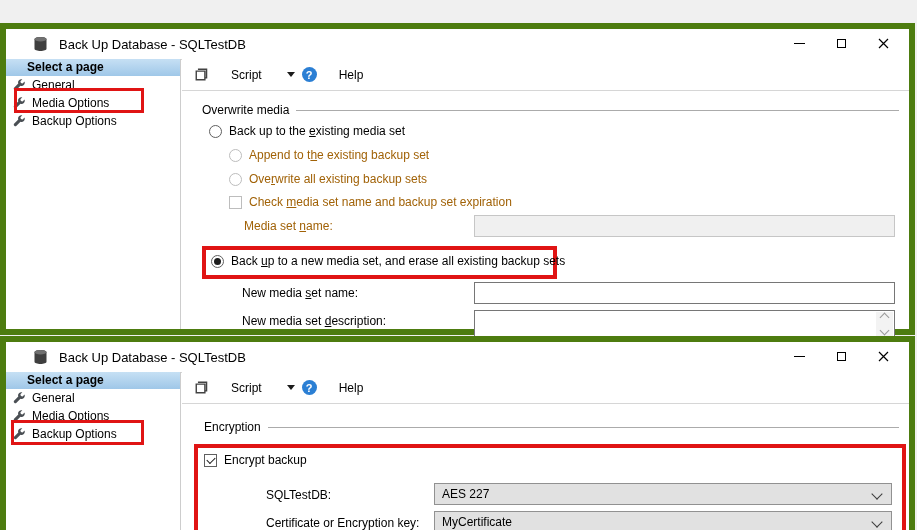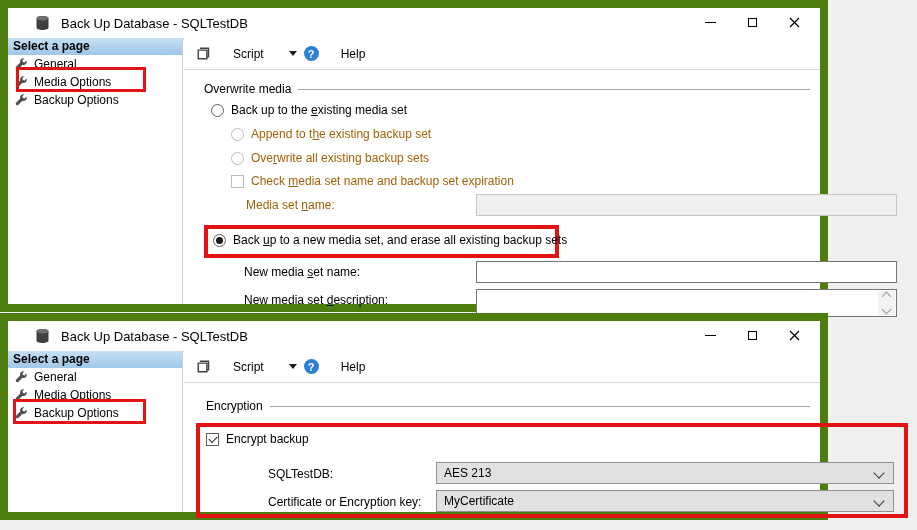--- a/index.html
+++ b/index.html
@@ -1,30 +1,30 @@
 <!DOCTYPE html>
 <html><head>
 <meta charset="utf-8">
 <style>
   html,body{margin:0;padding:0;}
   .stage{position:relative;width:917px;height:530px;background:#f0f0f0;overflow:hidden;
          font-family:"Liberation Sans",sans-serif;color:#000;}
-  .window{position:absolute;left:0;width:828px;border:8px solid #4d7c0f;background:#fff;box-sizing:border-box;}
+  .window{position:absolute;left:0;width:915px;border:6px solid #4d7c0f;background:#fff;box-sizing:border-box;margin-top:23px;}
   
   .titlebar{position:relative;height:30px;background:#fff;border-bottom:1px solid #d6d6d6;}
   .titlebar .db-ic{position:absolute;left:26px;top:7px;width:17px;height:16px;}
   .titlebar .title{position:absolute;left:53px;top:8px;font-size:13px;white-space:nowrap;}
   .win-controls{position:absolute;right:14px;top:0;height:29px;display:flex;gap:18px;align-items:center;}
   .wbtn{width:24px;height:29px;display:flex;align-items:center;justify-content:center;cursor:default;}
   .glyph-min{width:11px;height:0;border-top:1px solid #000;}
   .glyph-max{width:9px;height:9px;border:1px solid #000;box-sizing:border-box;}
   
   .sidebar{position:absolute;left:0;top:30px;bottom:0;width:175px;background:#fff;border-right:1px solid #cdcdcd;box-sizing:border-box;}
   .side-header{height:17px;background:linear-gradient(#c6e0f4,#9fc7e8);font-weight:bold;font-size:12px;
-               padding:1px 0 0 5px;box-sizing:border-box;white-space:nowrap;}
+               padding:1px 0 0 21px;box-sizing:border-box;white-space:nowrap;}
   .side-item{position:absolute;left:0;width:100%;height:18px;display:flex;align-items:center;gap:6px;
              padding-left:7px;box-sizing:border-box;font-size:12px;cursor:default;}
   .side-item svg{flex:none;}
   
   .toolbar{position:absolute;left:176px;top:30px;right:0;height:32px;background:#fff;border-bottom:1px solid #d6d6d6;
            display:flex;align-items:center;padding-left:12px;gap:7px;box-sizing:border-box;}
   .tool-btn{display:flex;align-items:center;gap:22px;font-size:12px;cursor:default;}
   .caret{width:0;height:0;border-left:4px solid transparent;border-right:4px solid transparent;border-top:5px solid #1b1b1b;margin-left:3px;}
   .help-ic{width:15px;height:15px;border-radius:50%;background:#2b7fd4;color:#fff;font-size:11px;font-weight:bold;
            display:flex;align-items:center;justify-content:center;}
@@ -240,21 +240,21 @@
 
       <div class="annotation" style="left:12px;top:40px;width:712px;height:95px;"></div>
 
       <div class="row" style="left:22px;top:49px;align-items:center;">
         <span class="checkbox checked"></span>
         <span>Encrypt backup</span>
       </div>
 
       <span class="lbl" style="left:84px;top:84px;">SQLTestDB:</span>
       <div class="combo" style="left:252px;top:79px;width:458px;">
-        <span>AES 213</span>
+        <span>AES 227</span>
         <i class="chev"></i>
       </div>
 
       <span class="lbl" style="left:84px;top:112px;">Certificate or Encryption key:</span>
       <div class="combo" style="left:252px;top:107px;width:458px;">
         <span>MyCertificate</span>
         <i class="chev"></i>
       </div>
     </div>
   </section>

